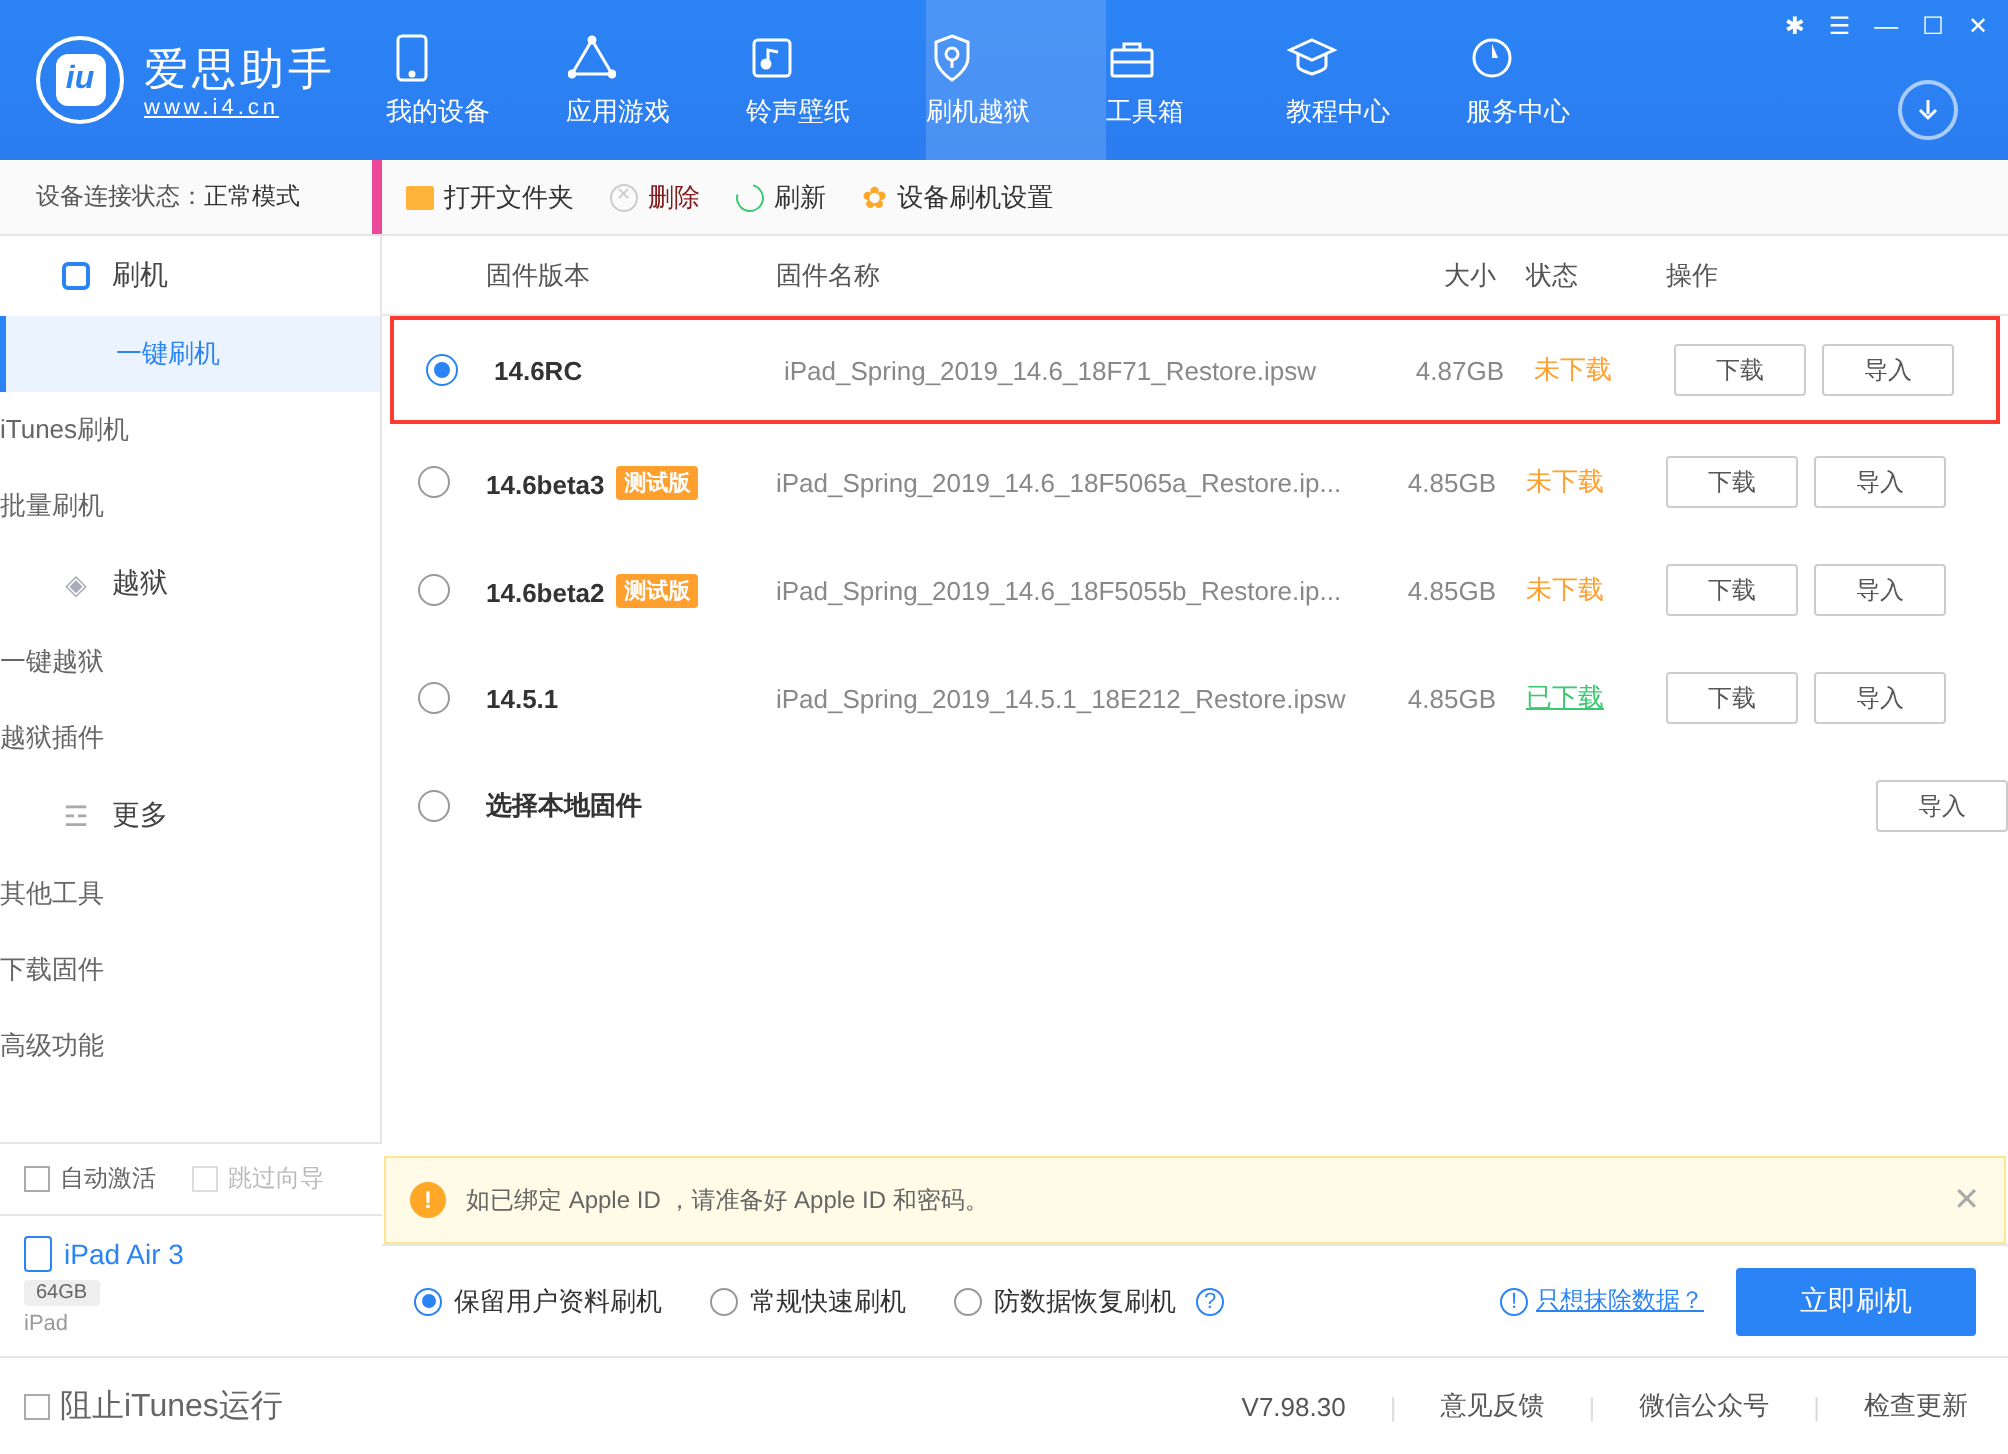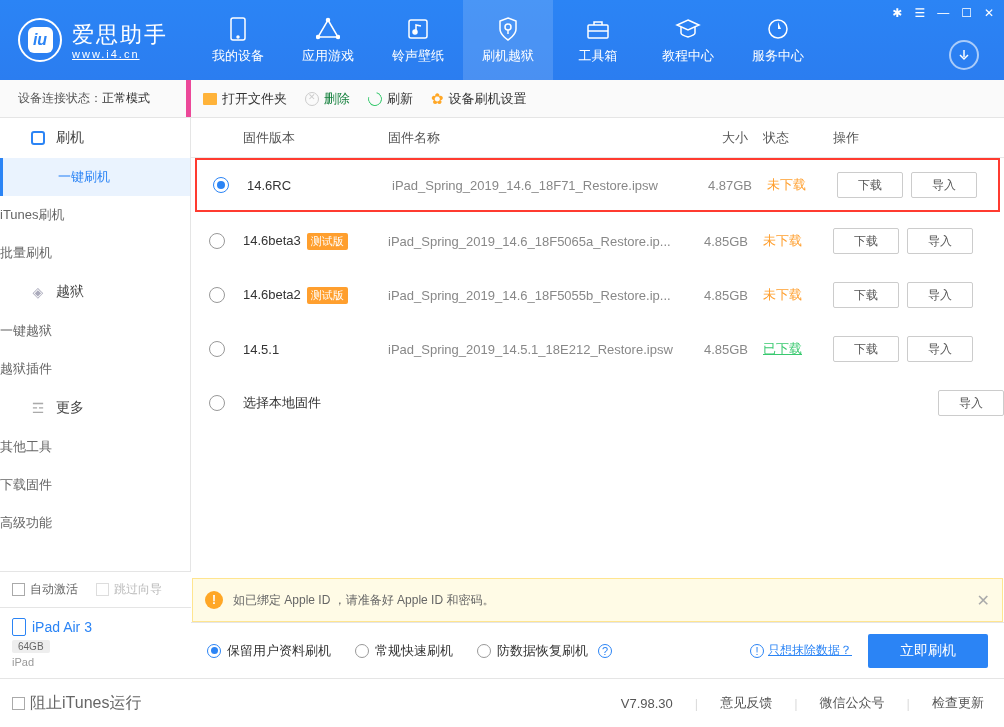--- a/index.html
+++ b/index.html
@@ -7,39 +7,39 @@
     
     
     .header { height: 80px; background: linear-gradient(to bottom, #2b84f5, #2b7df0); display: flex; align-items: center; position: relative; }
     .logo-area { display: flex; align-items: center; margin-left: 18px; width: 160px; }
     .logo-icon { width: 44px; height: 44px; border: 2px solid #fff; border-radius: 50%; display: flex; align-items: center; justify-content: center; }
     .logo-icon-inner { width: 25px; height: 26px; background: #fff; border-radius: 6px; color: #2b84f5; font-weight: bold; font-size: 16px; display: flex; align-items: center; justify-content: center; font-style: italic; }
     .logo-text { margin-left: 10px; color: #fff; }
     .logo-title { font-size: 22px; letter-spacing: 2px; font-weight: normal; }
     .logo-sub { font-size: 11px; letter-spacing: 2px; text-decoration: underline; margin-top: -2px; }
     .nav-tabs { display: flex; height: 80px; margin-left: 15px; }
-    .nav-tab { width: 90px; display: flex; flex-direction: column; align-items: center; justify-content: center; color: #fff; font-size: 13px; cursor: pointer; }
+    .nav-tab { width: 90px; display: flex; flex-direction: column; align-items: flex-start; justify-content: center; color: #fff; font-size: 13px; cursor: pointer; }
     .nav-tab.active { background: rgba(255,255,255,0.15); }
     .nav-tab-icon { font-size: 22px; margin-bottom: 5px; width: 26px; height: 26px; display: flex; align-items: center; justify-content: center; }
     .header-circle { position: absolute; right: 25px; top: 40px; width: 30px; height: 30px; border: 2px solid rgba(255,255,255,0.6); border-radius: 50%; display: flex; align-items: center; justify-content: center; color: rgba(255,255,255,0.9); }
     .win-controls { position: absolute; top: 6px; right: 10px; display: flex; gap: 12px; color: #fff; font-size: 12px; }
     .win-controls span { cursor: pointer; }
     
     
     .toolbar { height: 38px; background: #fafafa; border-bottom: 1px solid #e5e5e5; display: flex; align-items: center; }
     .device-status { width: 191px; padding-left: 18px; font-size: 12px; color: #555; border-right: 5px solid #ec4899; height: 100%; display: flex; align-items: center; }
     .device-status .mode { color: #333; }
     .toolbar-actions { display: flex; align-items: center; margin-left: 12px; gap: 18px; font-size: 13px; }
     .toolbar-item { display: flex; align-items: center; gap: 5px; cursor: pointer; }
     .folder-icon { width: 14px; height: 12px; background: #ffb33a; border-radius: 1px; display: inline-block; }
     .delete-icon { width: 14px; height: 14px; border: 1.5px solid #ccc; border-radius: 50%; position: relative; }
     .delete-icon::after { content: "✕"; color: #ccc; font-size: 9px; position: absolute; top: -1px; left: 2px; }
     .refresh-icon { width: 14px; height: 14px; border: 1.5px solid #39c96f; border-radius: 50%; border-top-color: transparent; transform: rotate(-30deg); }
     .gear-icon { color: #ffa726; font-size: 15px; }
-    .disabled { color: #15803d; }
+    .disabled { color: #7f1d1d; }
     
     
     .main { display: flex; height: 560px; }
     .sidebar { width: 191px; border-right: 1px solid #e5e5e5; background: #fff; overflow-y: auto; }
     .sidebar-header { display: flex; align-items: center; height: 40px; padding-left: 30px; font-size: 14px; color: #444; gap: 10px; }
     .sidebar-header-icon { width: 16px; height: 16px; display: inline-flex; align-items: center; justify-content: center; }
     .sidebar-item { height: 38px; display: flex; align-items: center; font-size: 13px; color: #666; cursor: pointer; }
     .sidebar-item.active { background: #eaf3fe; color: #2b84f5; border-left: 3px solid #2b84f5; padding-left: 55px; }
     .blue-square { width: 14px; height: 14px; border: 2px solid #2b84f5; border-radius: 3px; }
     .shield-icon { color: #aab; font-size: 14px; }
@@ -52,21 +52,21 @@
     .col-name { width: 295px; }
     .col-size { width: 80px; text-align: right; padding-right: 15px;}
     .col-status { width: 70px; }
     .col-action { flex: 1; }
     
     .firmware-row { height: 54px; display: flex; align-items: center; padding-left: 18px; border-bottom: 0; }
     .firmware-row.selected { border: 2px solid #ff3b30; padding-left: 16px; margin: 0 4px 2px 4px; }
     .radio { width: 16px; height: 16px; border: 1.5px solid #999; border-radius: 50%; margin-right: 18px; display: flex; align-items: center; justify-content: center; flex-shrink: 0; }
     .radio.checked { border-color: #2b84f5; }
     .radio.checked::after { content: ""; width: 8px; height: 8px; background: #2b84f5; border-radius: 50%; }
-    .fw-version { width: 145px; font-size: 13px; color: #333; display: flex; align-items: flex-start; gap: 6px; }
+    .fw-version { width: 145px; font-size: 13px; color: #333; display: flex; align-items: flex-end; gap: 6px; font-weight: bold; }
     .beta-tag { background: #ff9f2e; color: #fff; font-size: 11px; padding: 1px 4px; border-radius: 2px; }
     .fw-name { width: 295px; font-size: 13px; color: #888; white-space: nowrap; overflow: hidden; text-overflow: ellipsis; padding-right: 10px; }
     .fw-size { width: 80px; text-align: right; padding-right: 15px; font-size: 13px; color: #888; }
     .fw-status { width: 70px; font-size: 13px; }
     .status-notdl { color: #ff9f2e; }
     .status-dl { color: #39c96f; text-decoration: underline; }
     .fw-actions { display: flex; gap: 8px; }
     .btn-sm { width: 66px; height: 26px; border: 1px solid #ccc; background: #fff; font-size: 12px; color: #555; border-radius: 2px; cursor: pointer; }
     
     

